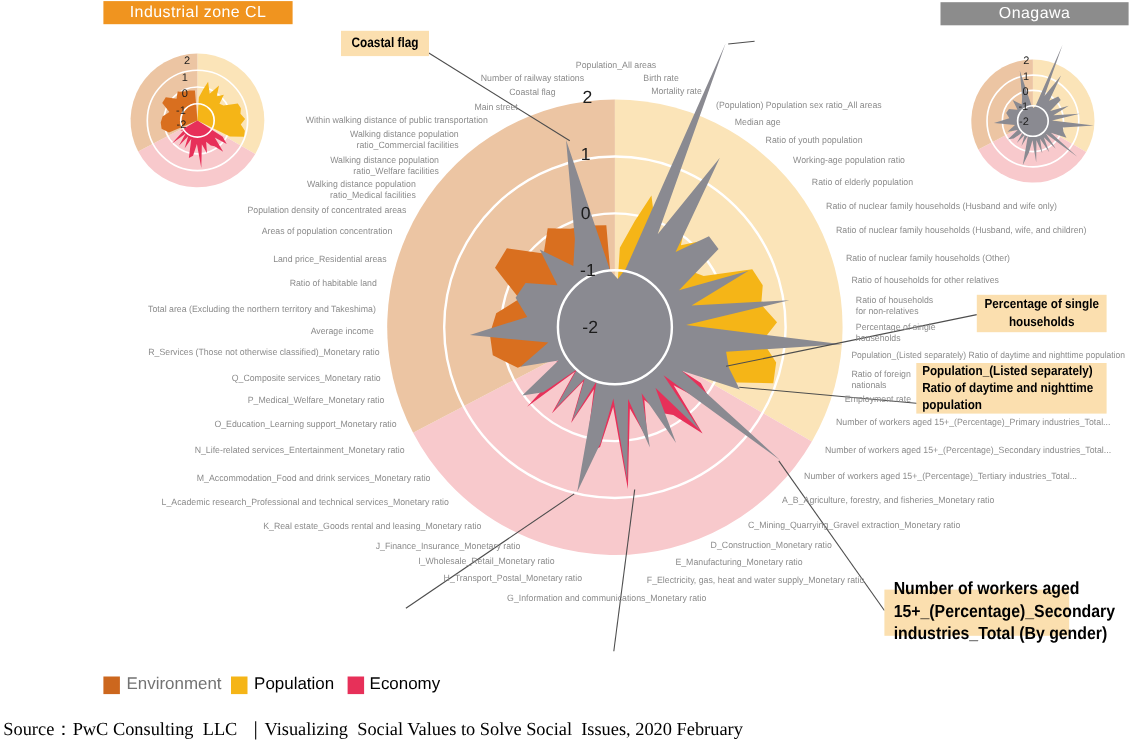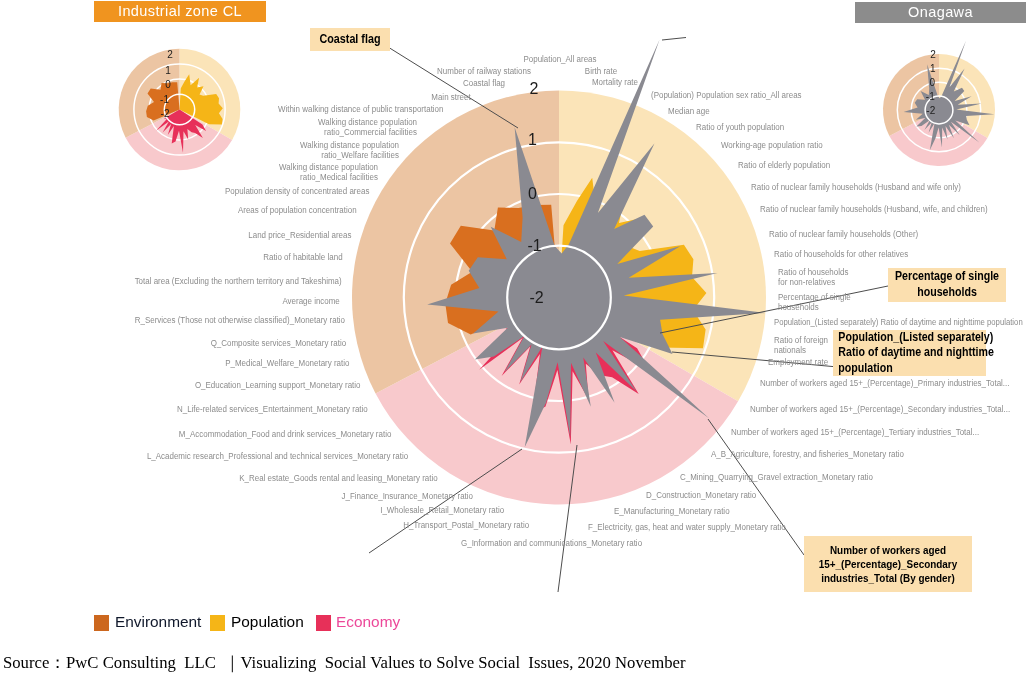--- a/index.html
+++ b/index.html
@@ -115,25 +115,25 @@
 <div class="lbl a-r" style="top:162px;line-height:10px;right:652px;text-align:right;">Walking distance population<br>ratio_Medical facilities</div>
 <div class="lbl a-r" style="top:140px;line-height:10px;right:631px;text-align:right;">Walking distance population<br>ratio_Welfare facilities</div>
 <div class="lbl a-r" style="top:117px;line-height:10px;right:612.5px;text-align:right;">Walking distance population<br>ratio_Commercial facilities</div>
 <div class="lbl a-r" style="top:104px;line-height:10px;right:587px;text-align:right;">Within walking distance of public transportation</div>
 <div class="call" style="left:310px;top:28px;width:80px;height:23px;font-size:12.5px;">
       <div style="transform:scaleX(0.86);transform-origin:center center;text-align:center;">Coastal flag</div>
     </div>
 <div class="call" style="left:888px;top:268px;width:118px;height:34px;font-size:12px;">
       <div style="transform:scaleX(0.886);transform-origin:center center;text-align:center;">Percentage of single<br>households</div>
     </div>
-<div class="call" style="left:833px;top:330px;width:153px;height:46px;font-size:12px;">
+<div class="call" style="left:833px;top:330px;width:173px;height:46px;font-size:12px;">
       <div style="transform:scaleX(0.887);transform-origin:left center;text-align:left;padding-left:6px;">Population_(Listed separately)<br>Ratio of daytime and nighttime<br>population</div>
     </div>
-<div class="call" style="left:804px;top:536px;width:168px;height:56px;font-size:11px;">
+<div class="call" style="left:804px;top:536px;width:168px;height:42px;font-size:16px;">
       <div style="transform:scaleX(0.9);transform-origin:center center;text-align:center;">Number of workers aged<br>15+_(Percentage)_Secondary<br>industries_Total (By gender)</div>
     </div>
 <div style="position:absolute;left:94px;top:615px;width:15px;height:16px;background:#CC671E;"></div>
-<div style="position:absolute;left:115px;top:613px;font-size:15.4px;color:#0f172a;">Environment</div>
+<div style="position:absolute;left:115px;top:613px;font-size:15.4px;color:#737373;">Environment</div>
 <div style="position:absolute;left:210px;top:615px;width:15px;height:16px;background:#F5B517;"></div>
 <div style="position:absolute;left:231px;top:613px;font-size:15.4px;color:#000;">Population</div>
 <div style="position:absolute;left:316px;top:615px;width:15px;height:16px;background:#E73059;"></div>
-<div style="position:absolute;left:336px;top:613px;font-size:15.4px;color:#ec4899;">Economy</div>
-<div style="position:absolute;left:3px;top:651px;font-size:16.7px;color:#000;font-family:'Liberation Serif',serif;">Source：PwC Consulting LLC ｜Visualizing Social Values to Solve Social Issues, 2020 November</div>
+<div style="position:absolute;left:336px;top:613px;font-size:15.4px;color:#000000;">Economy</div>
+<div style="position:absolute;left:3px;top:651px;font-size:16.7px;color:#000;font-family:'Liberation Serif',serif;">Source：PwC Consulting LLC ｜Visualizing Social Values to Solve Social Issues, 2020 February</div>
 </div>
 </body></html>

